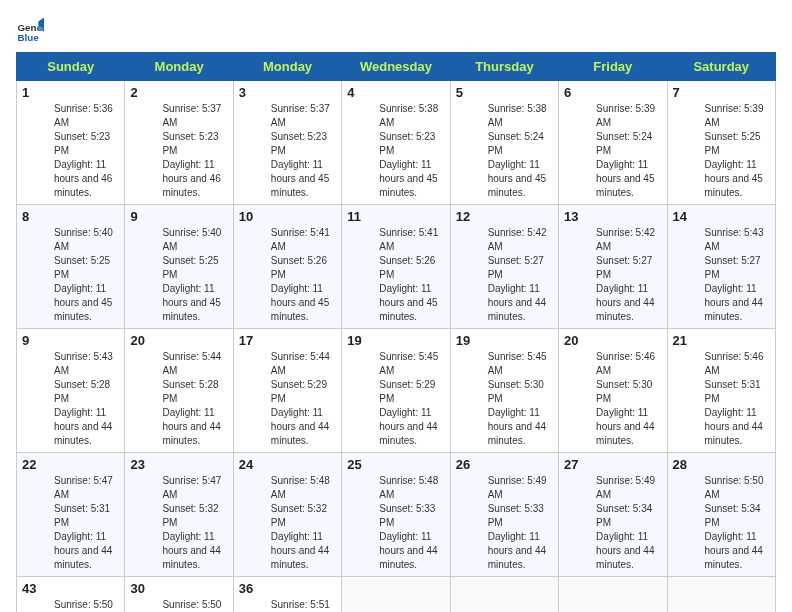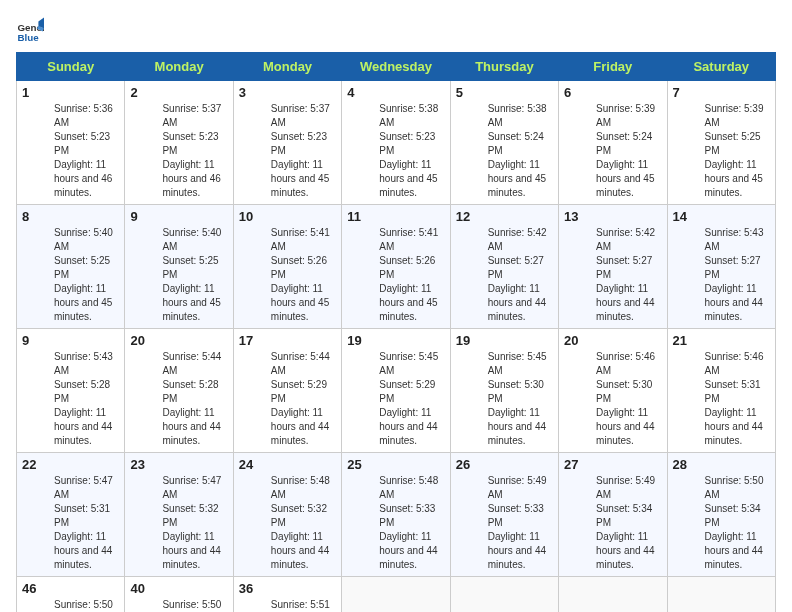--- a/index.html
+++ b/index.html
@@ -231,25 +231,25 @@
           <span class="day-num">27</span>
           <div class="day-detail">Sunrise: 5:49 AM<br>Sunset: 5:34 PM<br>Daylight: 11 hours and 44 minutes.</div>
         </td>
         <td>
           <span class="day-num">28</span>
           <div class="day-detail">Sunrise: 5:50 AM<br>Sunset: 5:34 PM<br>Daylight: 11 hours and 44 minutes.</div>
         </td>
       </tr>
       <tr>
         <td>
-          <span class="day-num">46</span>
+          <span class="day-num">43</span>
           <div class="day-detail">Sunrise: 5:50 AM<br>Sunset: 5:35 PM<br>Daylight: 11 hours and 44 minutes.</div>
         </td>
         <td>
-          <span class="day-num">40</span>
+          <span class="day-num">30</span>
           <div class="day-detail">Sunrise: 5:50 AM<br>Sunset: 5:35 PM<br>Daylight: 11 hours and 44 minutes.</div>
         </td>
         <td>
           <span class="day-num">36</span>
           <div class="day-detail">Sunrise: 5:51 AM<br>Sunset: 5:36 PM<br>Daylight: 11 hours and 44 minutes.</div>
         </td>
         <td class="empty-cell"></td>
         <td class="empty-cell"></td>
         <td class="empty-cell"></td>
         <td class="empty-cell"></td>

